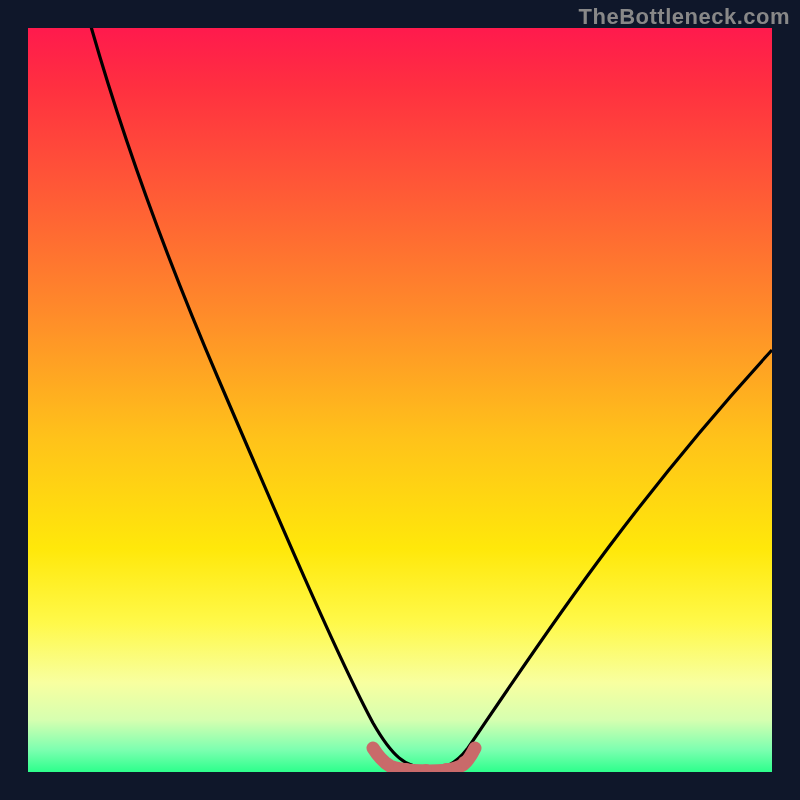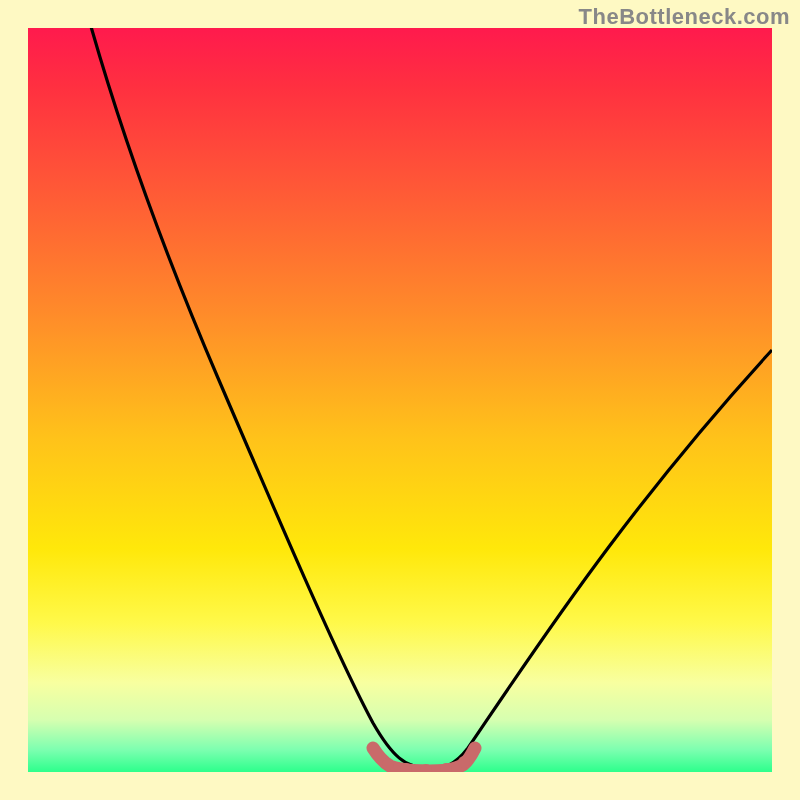--- a/index.html
+++ b/index.html
@@ -8,21 +8,21 @@
     width: 800px;
     height: 800px;
     background: #000;
     overflow: hidden;
     font-family: Arial, sans-serif;
   }
   .frame {
     position: relative;
     width: 800px;
     height: 800px;
-    background: #fef9c3;
+    background: #0f172a;
   }
   .watermark {
     position: absolute;
     top: 4px;
     right: 10px;
     color: #888;
     font-size: 22px;
     font-weight: bold;
     font-family: Arial, sans-serif;
     letter-spacing: 0.5px;

